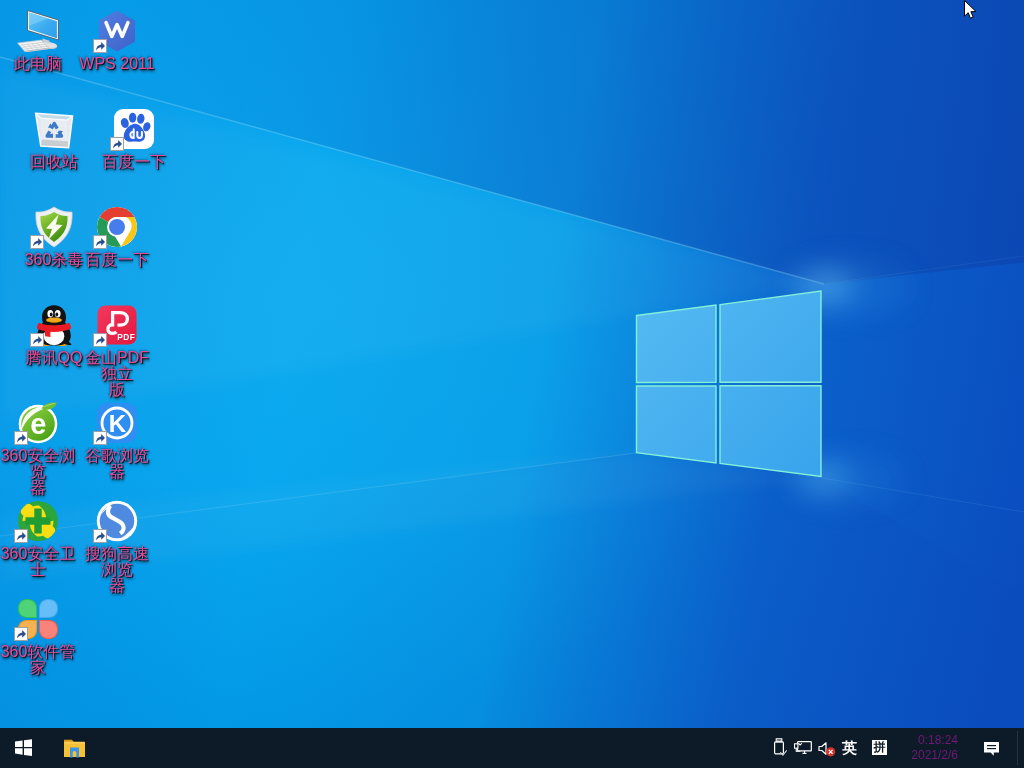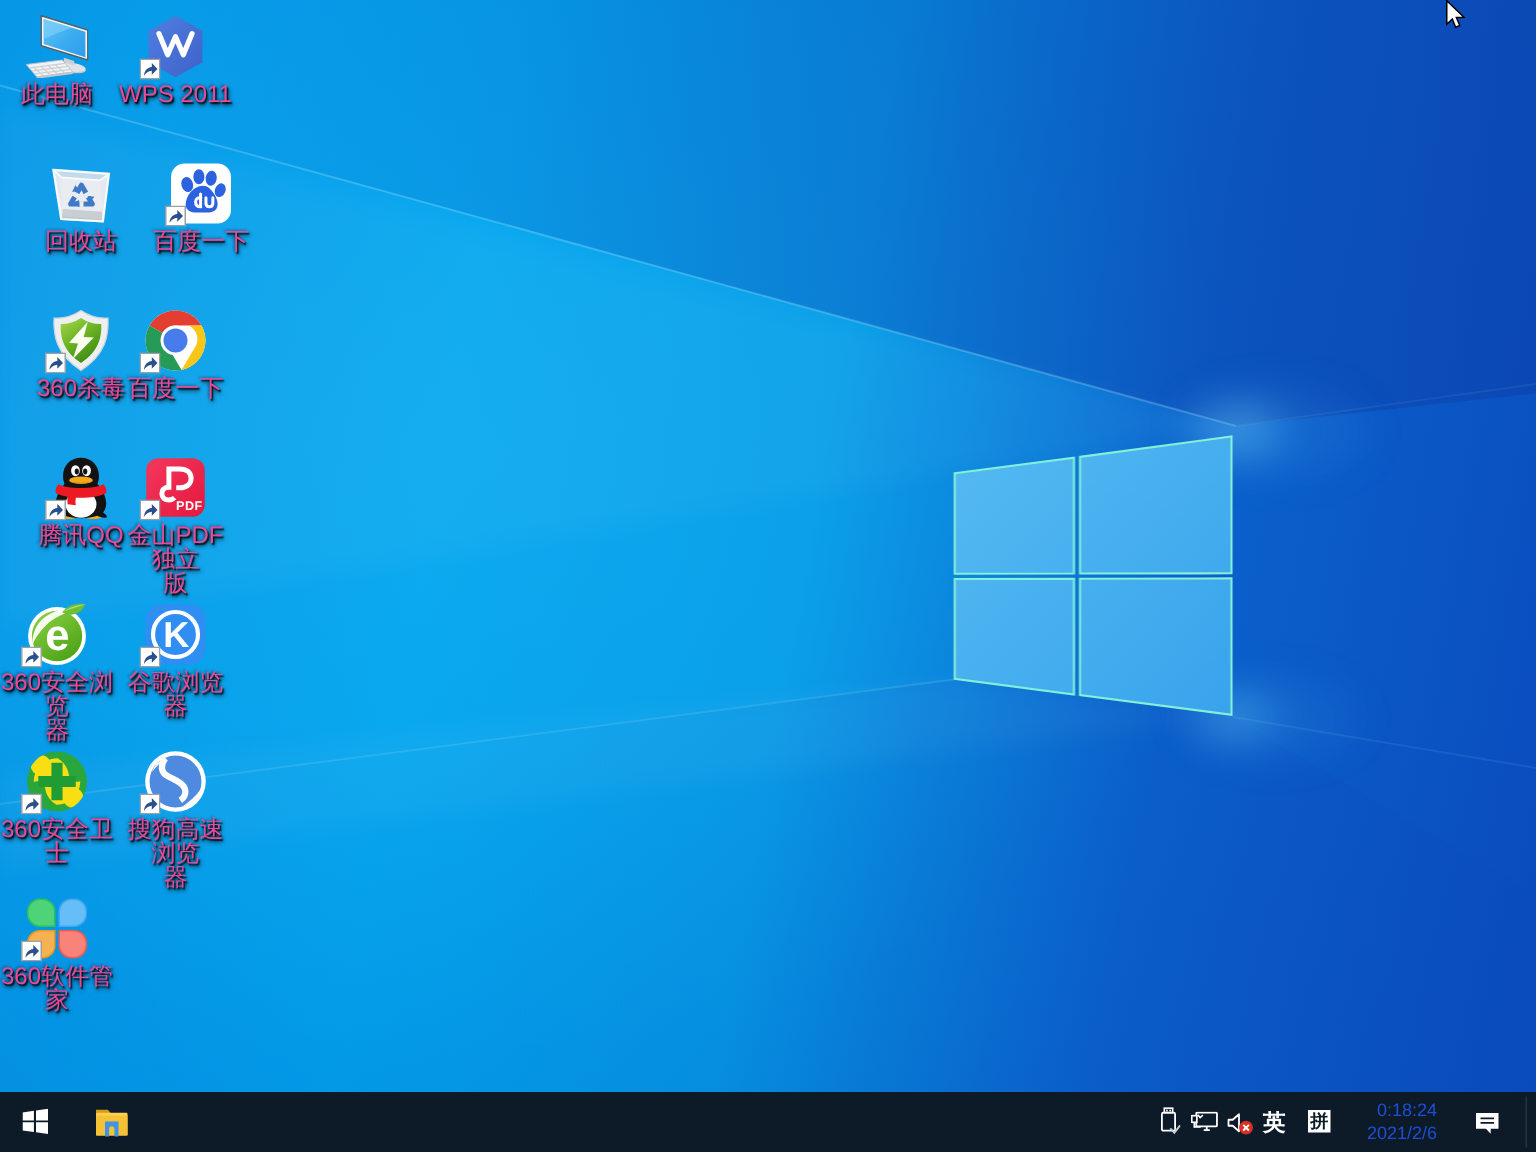--- a/index.html
+++ b/index.html
@@ -10,21 +10,21 @@
     radial-gradient(900px 700px at 300px 300px, rgba(120,230,255,0.10), rgba(120,230,255,0) 60%),
     linear-gradient(100deg, #0596E6 0%, #02A4EE 30%, #059CE8 52%, #0B62CC 74%, #0A4ABE 100%);
 }
 #wall { position:absolute; left:0; top:0; }
 .ico { position:absolute; width:76px; text-align:center; }
 .ico .im { position:relative; width:42px; height:42px; margin:0 auto;text-decoration:underline; }
 .ico .lb { margin-top:4px; font-size:16px; line-height:16px; color:#ec4899;
   text-shadow: 1px 1px 1px rgba(0,0,0,0.9), 1px 2px 3px rgba(0,0,0,0.8), -1px -1px 2px rgba(0,0,0,0.35); }
 .sc { position:absolute; left:-3px; bottom:-1px; width:14px; height:14px; }
 #bar { position:absolute; left:0; top:728px; width:1024px; height:40px; background:#0D1B28; }
-#clock { position:absolute; right:66px; top:728px; height:40px; width:76px; color:#1d4ed8;
+#clock { position:absolute; right:66px; top:728px; height:40px; width:76px; color:#701a75;
   font-size:12px; line-height:15px; text-align:right; padding-top:5px; }
 </style>
 </head>
 <body>
 <div id="desk"></div>
 <svg id="wall" width="1024" height="768" viewBox="0 0 1024 768">
   <defs>
     <linearGradient id="gdt" x1="0" y1="0" x2="1024" y2="0" gradientUnits="userSpaceOnUse">
       <stop offset="0.1" stop-color="#0C44B0" stop-opacity="0"></stop>
       <stop offset="0.3" stop-color="#0C44B0" stop-opacity="0.15"></stop>

